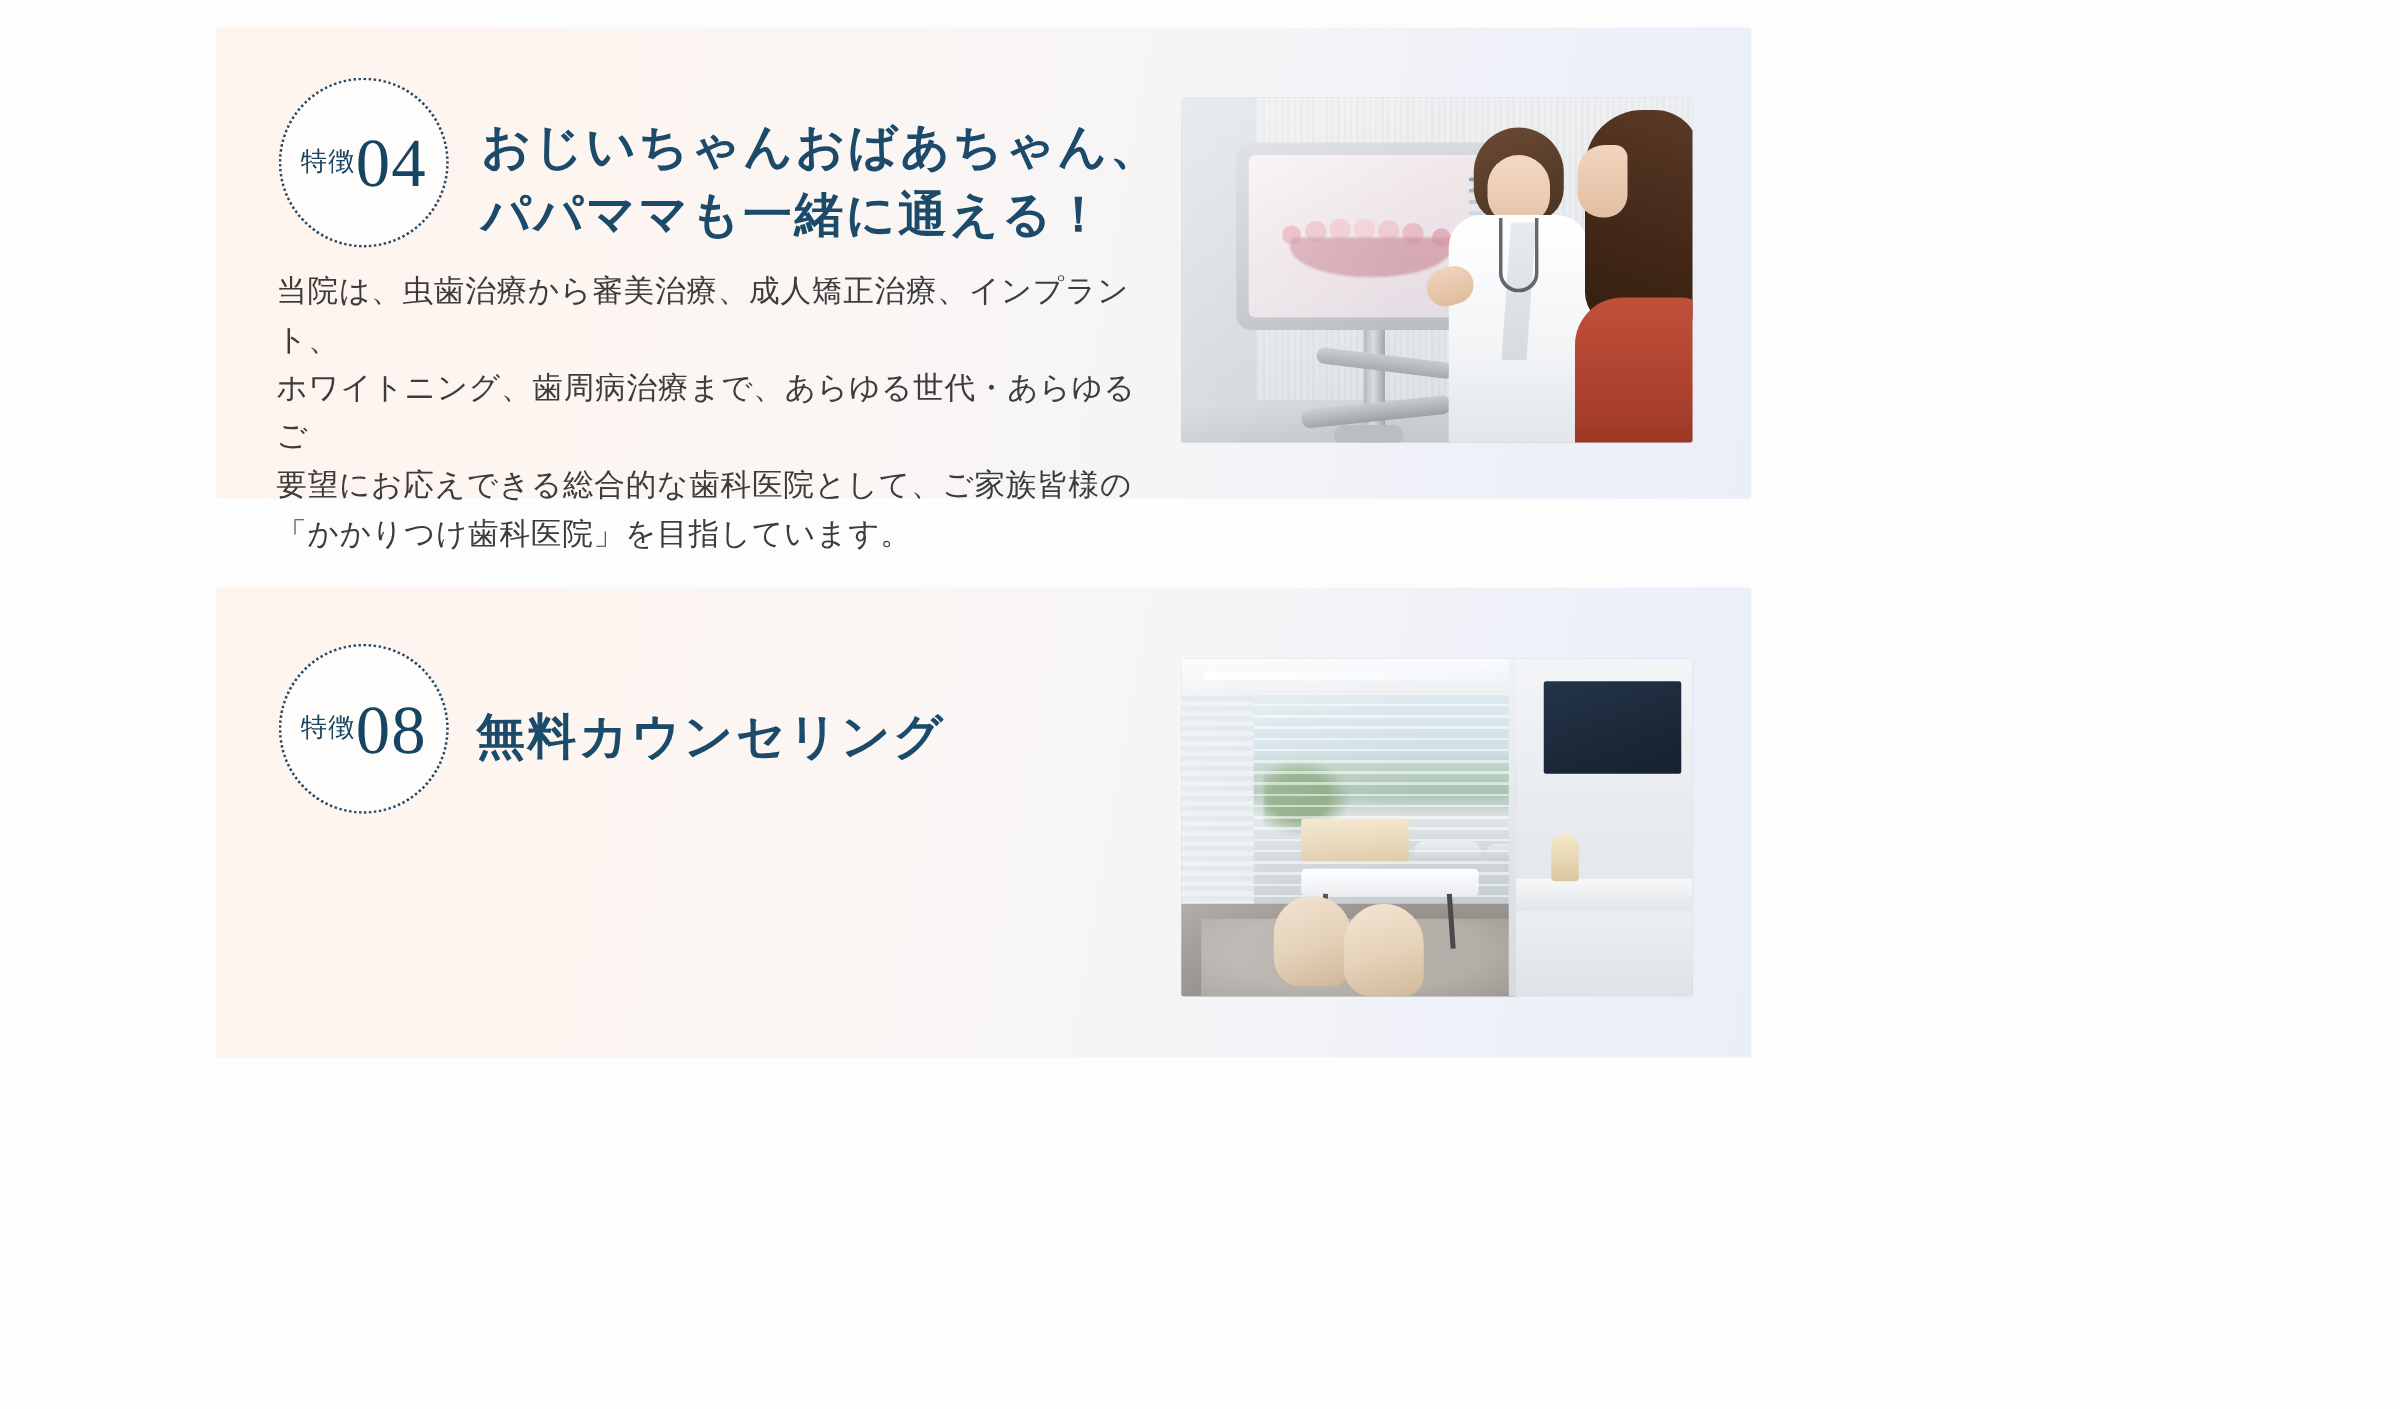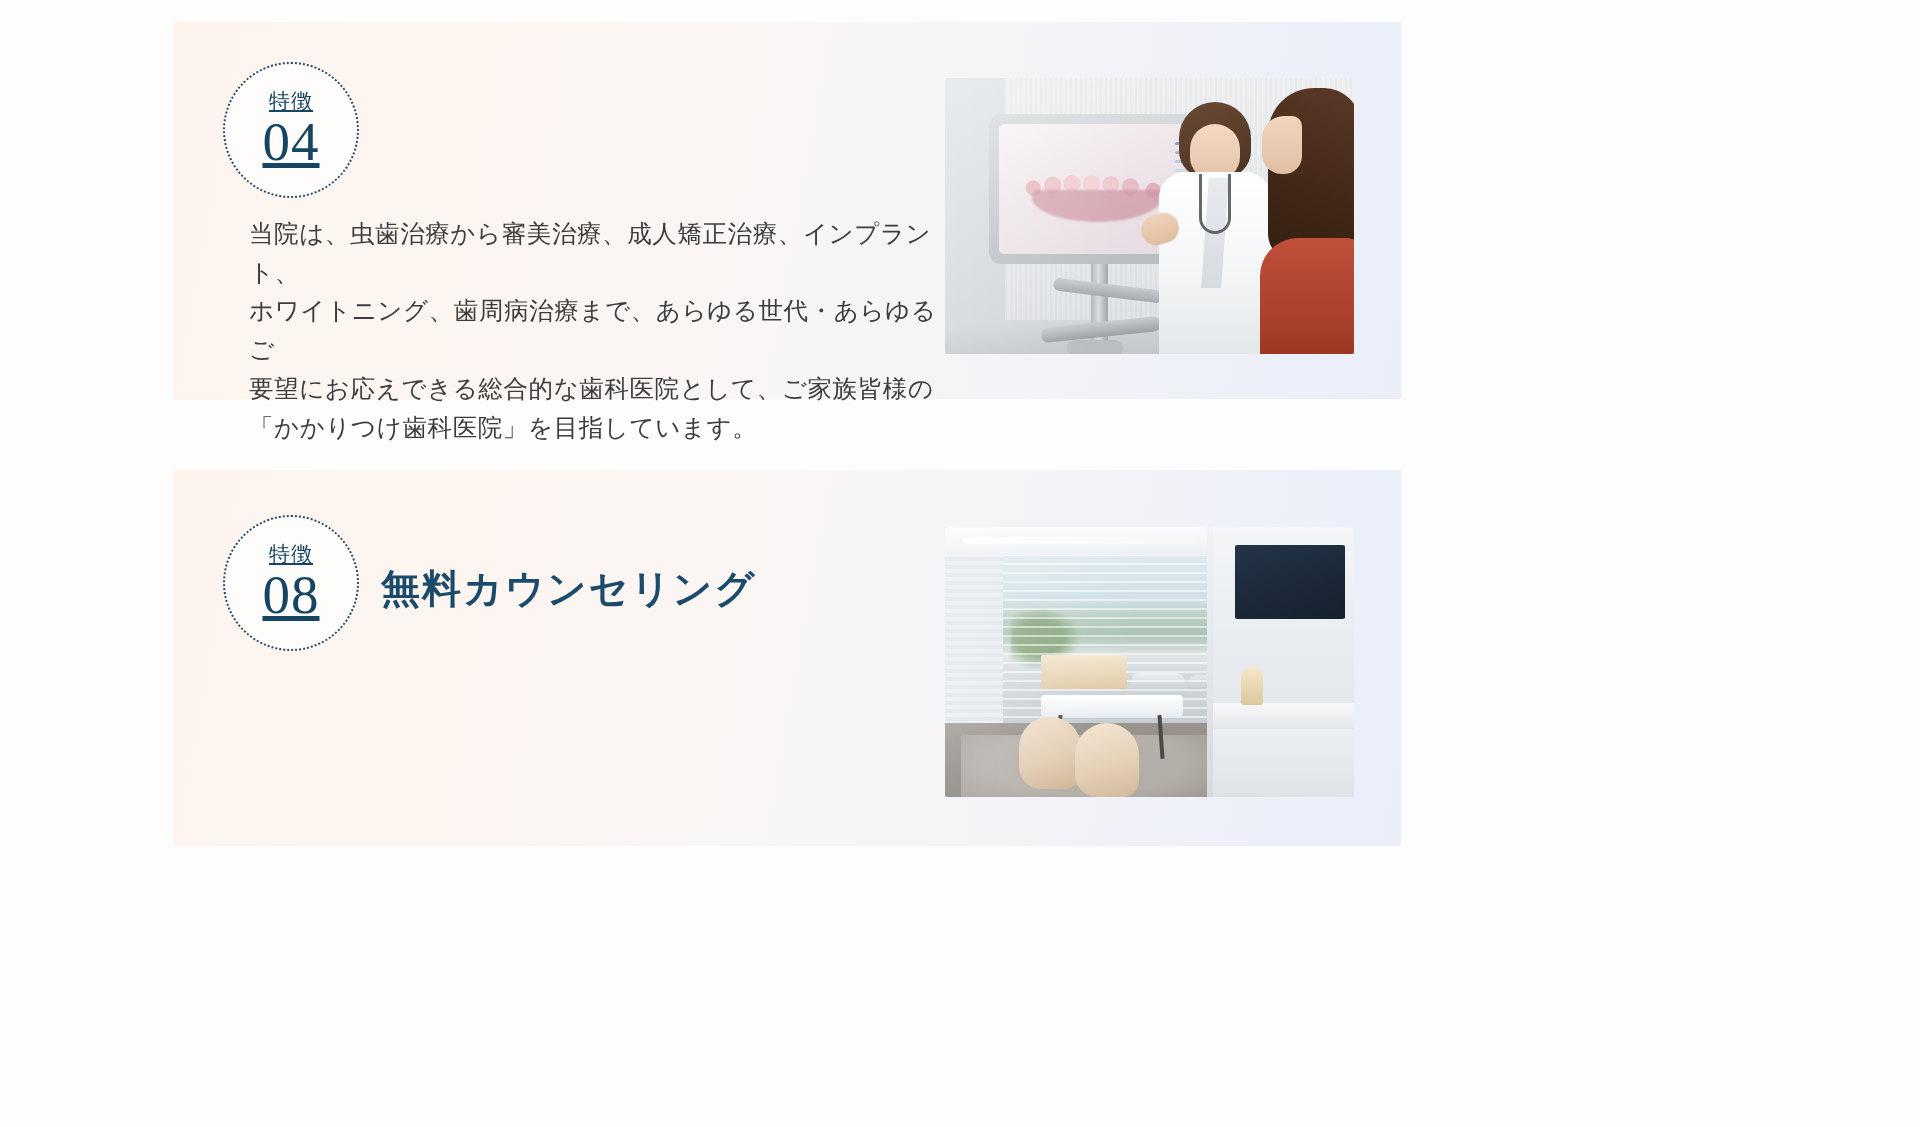--- a/index.html
+++ b/index.html
@@ -30,25 +30,24 @@
 
   
   .badge {
     position: absolute;
     width: 136px;
     height: 136px;
     border-radius: 50%;
     background: rgba(255,255,255,0.78);
     border: 2px dotted #2b4a63;
     display: flex;
-    flex-direction: column;
+    flex-direction: row;
     align-items: center;
     justify-content: center;
     color: #164463;
-    text-decoration: underline;
   }
   #card-0 .badge { left: 50px; top: 40px; }
   #card-1 .badge { left: 50px; top: 45px; }
   .badge-label {
     font-size: 21px;
     letter-spacing: 1px;
     line-height: 1;
     margin-bottom: 2px;
     font-family: "Liberation Serif", "DejaVu Serif", serif;
   }
@@ -77,21 +76,21 @@
     position: absolute;
     left: 48px;
     width: 700px;
     color: #3c3c3c;
     font-size: 24.5px;
     line-height: 1.58;
     letter-spacing: 0.6px;
     font-family: "Liberation Serif", "DejaVu Serif", serif;
     white-space: pre-line;
   }
-  #card-0 .feature-body { top: 193px; margin-left: 28px; }
+  #card-0 .feature-body { top: 193px; }
   #card-1 .feature-body { top: 190px; }
 
   
   .feature-photo {
     position: absolute;
     overflow: hidden;
     border-radius: 2px;
     background: #cfd6dd;
   }
   #card-0 .feature-photo { left: 772px; top: 56px; width: 409px; height: 276px; }
@@ -326,20 +325,22 @@
 
 <div class="page">
 
   <section class="feature-card" id="card-0">
 
     <div class="badge">
       <span class="badge-label">特徴</span>
       <span class="badge-number">04</span>
     </div>
 
+    <h2 class="feature-title">おじいちゃんおばあちゃん、
+パパママも一緒に通える！</h2>
 
     <p class="feature-body">当院は、虫歯治療から審美治療、成人矯正治療、インプラント、
 ホワイトニング、歯周病治療まで、あらゆる世代・あらゆるご
 要望にお応えできる総合的な歯科医院として、ご家族皆様の
 「かかりつけ歯科医院」を目指しています。</p>
 
     <figure class="feature-photo">
       <div class="photo-inner">
         <div class="p1-wall"></div>
         <div class="p1-wallband"></div>

